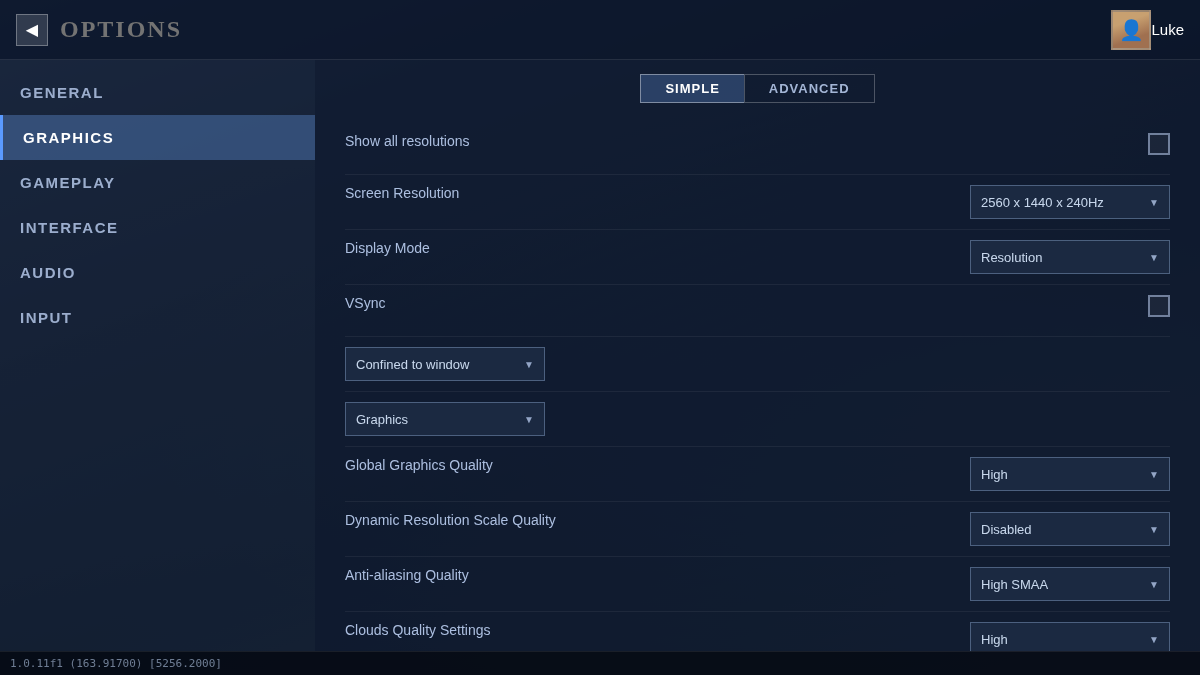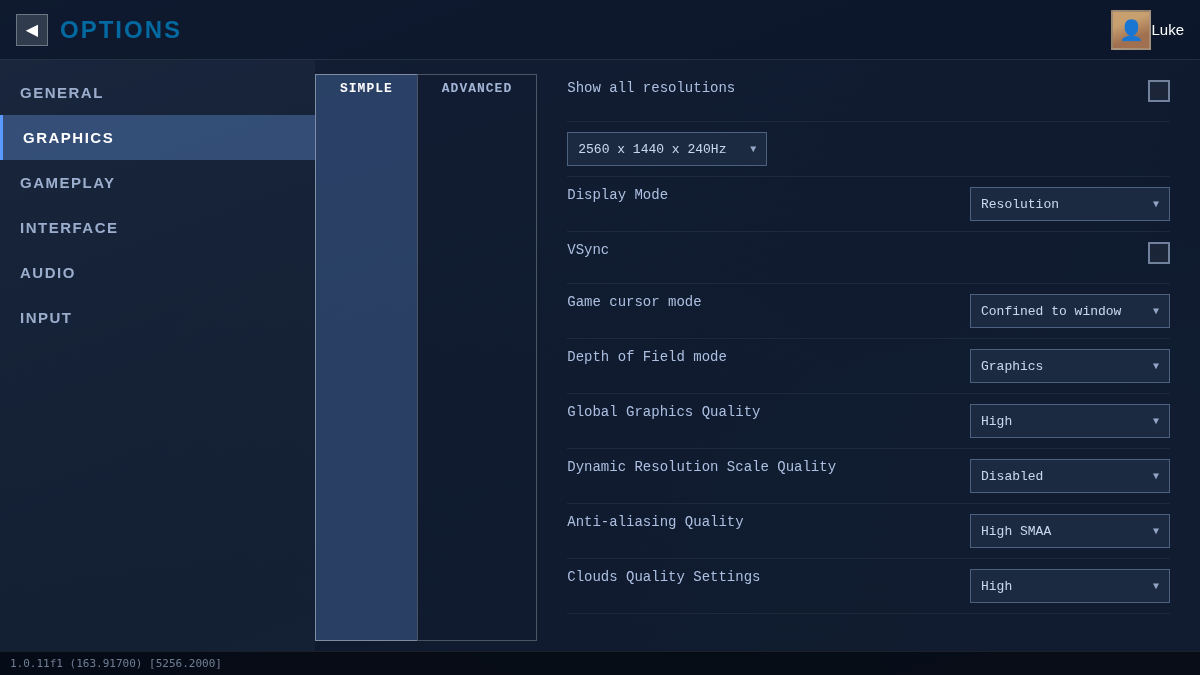--- a/index.html
+++ b/index.html
@@ -64,23 +64,24 @@
       justify-content: center;
       cursor: pointer;
       margin-right: 12px;
       color: white;
       font-size: 16px;
     }
 
     .page-title {
       font-size: 24px;
       font-weight: 700;
-      color: #0369a1;
+      color: #737373;
       letter-spacing: 2px;
       text-transform: uppercase;
+      font-family: Liberation Serif, serif;
     }
 
     .user-info {
       margin-left: auto;
       display: flex;
       align-items: center;
     }
 
     .avatar {
       width: 40px;
@@ -145,22 +146,22 @@
       background: rgba(80,120,180,0.5);
       color: #ffffff;
       border-left: 3px solid #5a9aff;
     }
 
     
     .right-panel {
       flex: 1;
       background: rgba(15,25,45,0.82);
       display: flex;
+      flex-direction: column;
       overflow: hidden;
-      font-family: Liberation Mono, monospace;
     }
 
     
     .tab-bar {
       display: flex;
       justify-content: center;
       padding: 14px 0 10px;
       gap: 0;
     }
 
@@ -315,20 +316,21 @@
       <div class="settings-content">
 
         <div class="setting-row">
           <span class="setting-label">Show all resolutions</span>
           <div class="setting-control">
             <div class="checkbox-control"></div>
           </div>
         </div>
 
         <div class="setting-row">
+          <span class="setting-label">Screen Resolution</span>
           <div class="setting-control">
             <div class="dropdown-control">
               <span>2560 x 1440 x 240Hz</span>
               <span class="dropdown-arrow">▼</span>
             </div>
           </div>
         </div>
 
         <div class="setting-row">
           <span class="setting-label">Display Mode</span>
@@ -341,31 +343,29 @@
         </div>
 
         <div class="setting-row">
           <span class="setting-label">VSync</span>
           <div class="setting-control">
             <div class="checkbox-control"></div>
           </div>
         </div>
 
         <div class="setting-row">
-          <span class="setting-label">Game cursor mode</span>
           <div class="setting-control">
             <div class="dropdown-control">
               <span>Confined to window</span>
               <span class="dropdown-arrow">▼</span>
             </div>
           </div>
         </div>
 
         <div class="setting-row">
-          <span class="setting-label">Depth of Field mode</span>
           <div class="setting-control">
             <div class="dropdown-control">
               <span>Graphics</span>
               <span class="dropdown-arrow">▼</span>
             </div>
           </div>
         </div>
 
         <div class="setting-row">
           <span class="setting-label">Global Graphics Quality</span>

